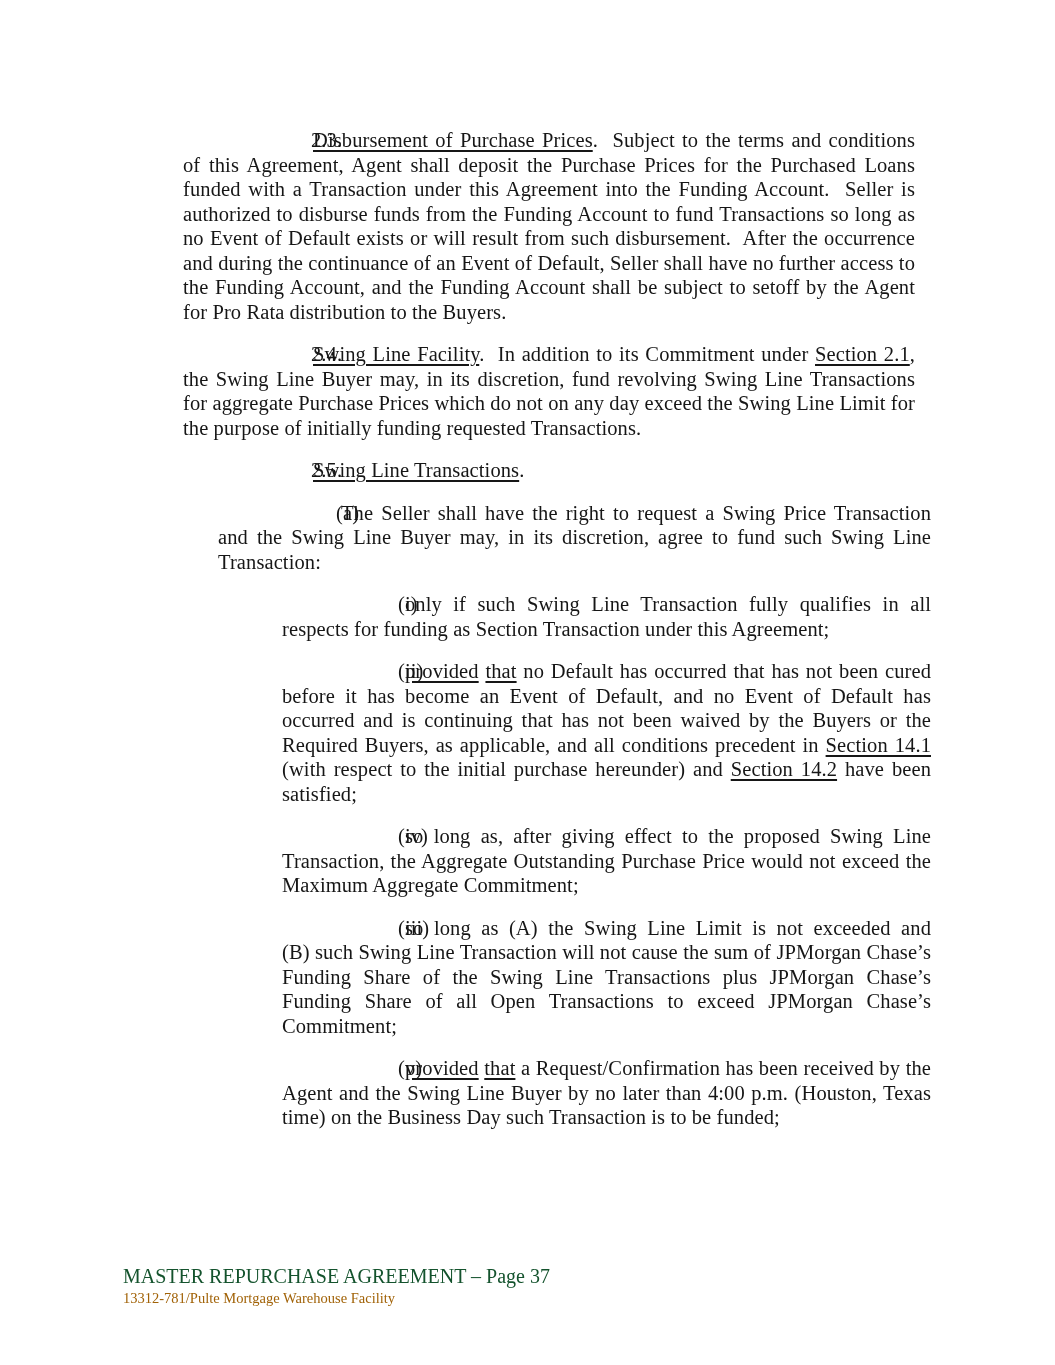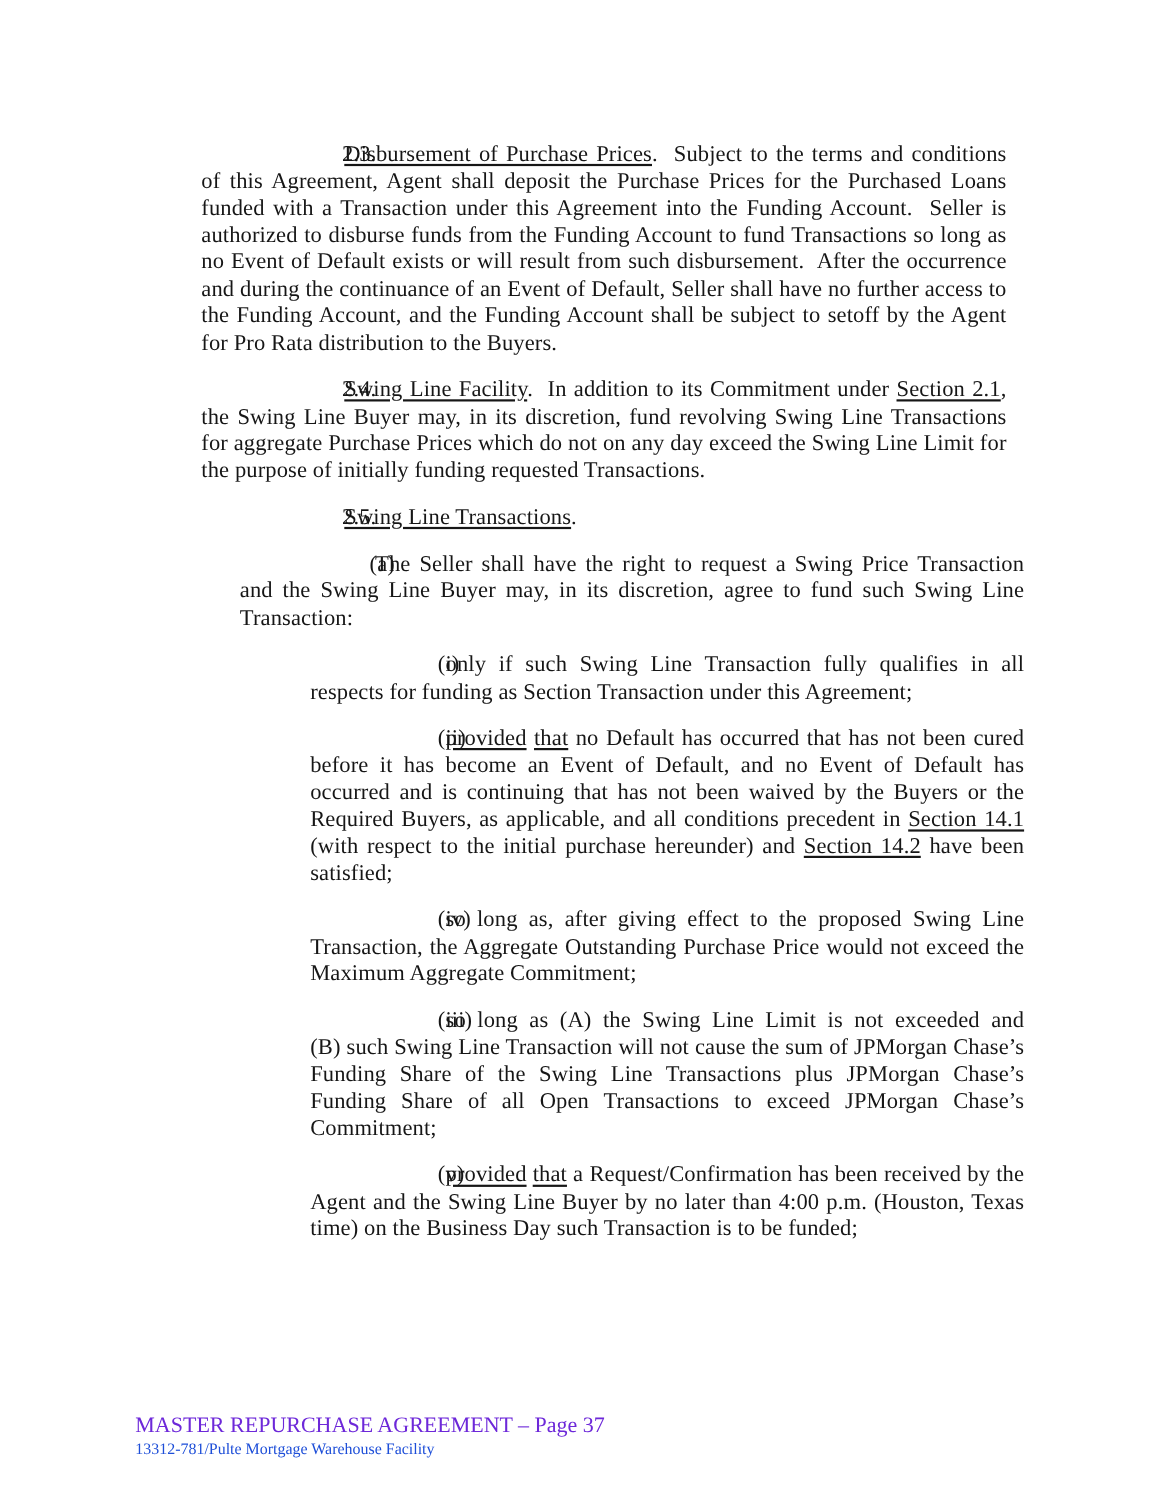--- a/index.html
+++ b/index.html
@@ -41,27 +41,26 @@
     text-underline-offset: 2.5px;
   }
   .footer {
     position: absolute;
     left: 123px;
     top: 1264px;
   }
   .footer-line1 {
     font-size: 20px;
     line-height: 25px;
-    color: #6d28d9;
-    margin-top: 20px;
+    color: #14532d;
   }
   .footer-line2 {
     font-size: 14.5px;
     line-height: 18px;
-    color: #1d4ed8;
+    color: #a16207;
   }
 </style>
 </head>
 <body>
 
 <div class="page">
   <div class="body-text">
       <p class="para sec"><span class="num">2.3.</span><span class="u">Disbursement of Purchase Prices</span><span>.&nbsp; Subject to the terms and conditions of this Agreement, Agent shall deposit the Purchase Prices for the Purchased Loans funded with a Transaction under this Agreement into the Funding Account.&nbsp; Seller is authorized to disburse funds from the Funding Account to fund Transactions so long as no Event of Default exists or will result from such disbursement.&nbsp; After the occurrence and during the continuance of an Event of Default, Seller shall have no further access to the Funding Account, and the Funding Account shall be subject to setoff by the Agent for Pro Rata distribution to the Buyers.</span></p>
       <p class="para sec"><span class="num">2.4.</span><span class="u">Swing Line Facility</span><span>.&nbsp; In addition to its Commitment under </span><span class="u">Section 2.1</span><span>, the Swing Line Buyer may, in its discretion, fund revolving Swing Line Transactions for aggregate Purchase Prices which do not on any day exceed the Swing Line Limit for the purpose of initially funding requested Transactions.</span></p>
       <p class="para sec"><span class="num">2.5.</span><span class="u">Swing Line Transactions</span><span>.</span></p>

